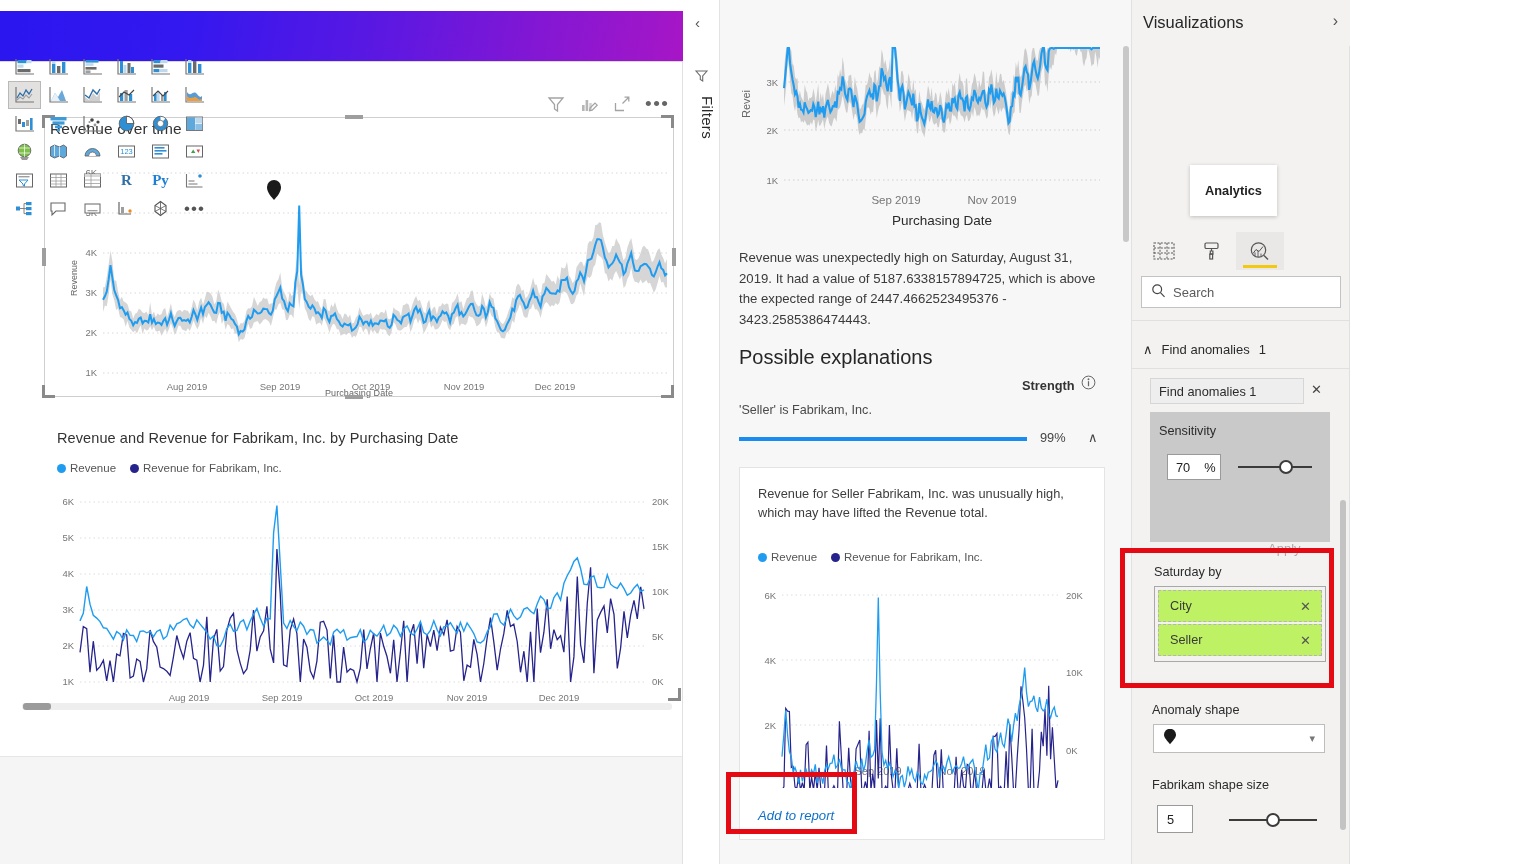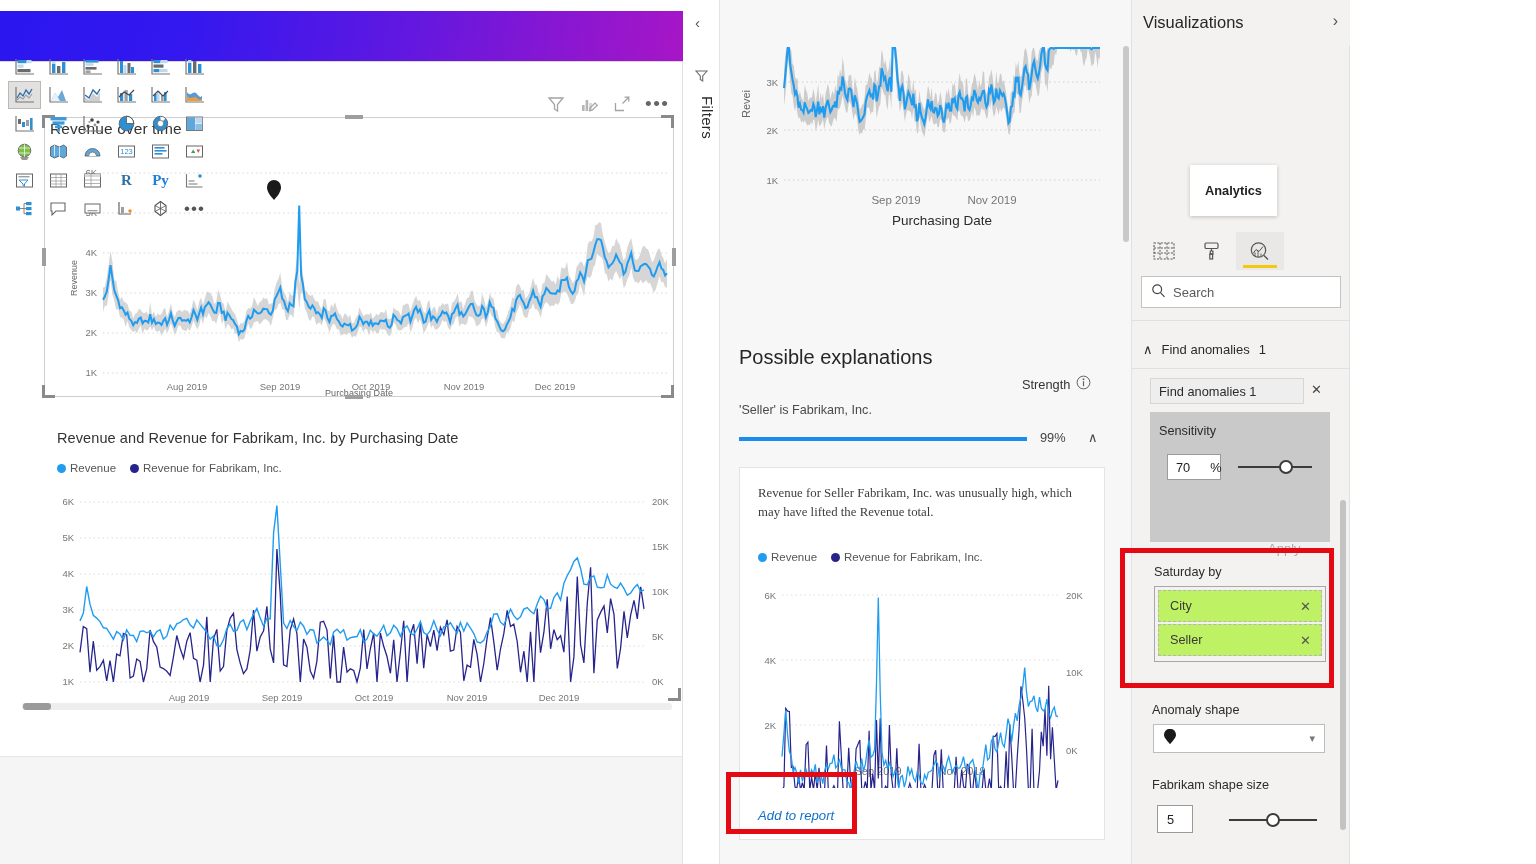--- a/index.html
+++ b/index.html
@@ -76,31 +76,31 @@
     position: absolute; left: 720px; top: 0; width: 412px; height: 864px;
     background: #f7f7f7; border-right: 1px solid #e1e1e1; overflow: hidden;
   }
   #anom-head { position: absolute; left: 0; top: 0; width: 412px; height: 46px; }
   #anom-title { position: absolute; left: 18px; top: 11px; font-size: 18px; color: #262626; }
   #anom-close { position: absolute; right: 14px; top: 10px; width: 24px; height: 24px; cursor: pointer; }
   .pane-scroll { position: absolute; right: 2px; width: 6px; background: #c8c8c8; border-radius: 3px; }
 
   .anom-text { position: absolute; left: 739px; font-size: 13.2px; line-height: 20.5px; color: #3b3b3b; width: 360px; }
   #poss-title { position: absolute; left: 739px; top: 346px; font-size: 20px; color: #262626; }
-  #strength-row { position: absolute; left: 1022px; top: 375px; display: flex; align-items: center; gap: 6px; font-size: 12.8px; color: #333; font-weight: normal; }
+  #strength-row { position: absolute; left: 1022px; top: 375px; display: flex; align-items: flex-end; gap: 6px; font-size: 12.8px; color: #333; font-weight: bold; }
   #expl-label { position: absolute; left: 739px; top: 403px; font-size: 12.6px; color: #4a4a4a; }
   #strength-bar { position: absolute; left: 739px; top: 437px; width: 288px; height: 4px; background: #1a8cf0; }
   #strength-pct { position: absolute; left: 1040px; top: 430px; font-size: 12.8px; color: #444; }
   #strength-chev { position: absolute; left: 1088px; top: 430px; cursor: pointer; color: #444; font-size: 13px; }
 
   #expl-card {
     position: absolute; left: 739px; top: 467px; width: 366px; height: 373px;
     background: #ffffff; border: 1px solid #e4e4e4;
   }
-  #expl-card-text { position: absolute; left: 18px; top: 16px; width: 330px; font-size: 12.8px; line-height: 19px; color: #3d3d3d; font-family: Liberation Serif, serif; }
+  #expl-card-text { position: absolute; left: 18px; top: 16px; width: 330px; font-size: 12.8px; line-height: 19px; color: #3d3d3d; }
   #add-to-report { position: absolute; left: 18px; top: 340px; font-size: 13.2px; color: #1070c8; cursor: pointer; font-style: italic; }
 
   
   .redbox { position: absolute; border: 5px solid #e50914; pointer-events: none; }
 
   
   #viz-pane {
     position: absolute; left: 1132px; top: 0; width: 218px; height: 864px;
     background: #f3f2f1; border-right: 1px solid #e0e0e0;
   }
@@ -150,21 +150,21 @@
     position: absolute; left: 1150px; top: 378px; width: 154px; height: 26px;
     background: #eeeeee; border: 1px solid #d6d6d6; font-size: 12.8px; color: #2b2b2b;
     display: flex; align-items: center; padding-left: 8px;
   }
   #card-name-x { position: absolute; left: 1311px; top: 382px; cursor: pointer; color: #444; font-size: 13px; }
 
   #sensitivity-box { position: absolute; left: 1150px; top: 412px; width: 180px; height: 130px; background: #c9c9c9; }
   #sens-label { position: absolute; left: 1159px; top: 424px; font-size: 12.7px; color: #2b2b2b; }
   #sens-input {
     position: absolute; left: 1167px; top: 454px; width: 54px; height: 26px; background: #fff;
-    border: 1px solid #9a9a9a; display: flex; align-items: center; gap: 20px; padding-left: 8px;
+    border: 1px solid #9a9a9a; display: flex; align-items: center; gap: 14px; padding-left: 8px;
     font-size: 12.8px; color: #222; text-align: right;
   }
   #sens-slider { position: absolute; left: 1238px; top: 466px; width: 74px; height: 2px; background: #3b3b3b; }
   #sens-thumb { position: absolute; left: 1279px; top: 460px; width: 14px; height: 14px; border-radius: 50%; background: #fff; border: 2px solid #3b3b3b; cursor: pointer; }
   #apply-btn { position: absolute; left: 1268px; top: 509px; font-size: 13px; color: #a9a9a9; cursor: default; margin-top: 32px; }
 
   #explain-section { position: absolute; left: 1146px; top: 556px; width: 188px; height: 112px; background: #f3f2f1; }
   #explain-label { position: absolute; left: 1154px; top: 565px; font-size: 12.7px; color: #2b2b2b; }
   #chips-well { position: absolute; left: 1154px; top: 586px; width: 172px; height: 76px; border: 1px solid #a8a8a8; background: #f3f2f1; padding: 3px; }
   .chip {
@@ -346,20 +346,21 @@
     <text class="axis-label" x="50" y="94" text-anchor="end">2K</text>
     <text class="axis-label" x="50" y="144" text-anchor="end">1K</text>
     <text class="axis-title" x="22" y="64" text-anchor="middle" transform="rotate(-90 22 64)" style="font-size:11px;">Revei</text>
     <text class="axis-label" x="168" y="164" text-anchor="middle" style="font-size:11.5px;">Sep 2019</text>
     <text class="axis-label" x="264" y="164" text-anchor="middle" style="font-size:11.5px;">Nov 2019</text>
     <text x="214" y="185" text-anchor="middle" style="font-size:13.5px; fill:#2b2b2b;">Purchasing Date</text>
     <path id="c0-band" fill="#c0c0c0" fill-opacity="0.8" stroke="none" d="M56.0,30.5 L57.2,16.2 L58.4,8.0 L59.7,8.0 L60.9,8.0 L62.1,8.0 L63.3,10.8 L64.5,23.7 L65.8,25.7 L67.0,36.8 L68.2,39.4 L69.4,37.9 L70.6,56.9 L71.9,50.4 L73.1,56.8 L74.3,59.1 L75.5,61.9 L76.7,44.6 L78.0,50.5 L79.2,52.7 L80.4,61.3 L81.6,57.7 L82.8,58.1 L84.1,56.7 L85.3,48.6 L86.5,54.1 L87.7,63.0 L88.9,54.4 L90.2,43.4 L91.4,62.4 L92.6,52.2 L93.8,59.4 L95.0,53.2 L96.3,66.2 L97.5,53.9 L98.7,49.0 L99.9,43.3 L101.1,49.3 L102.4,58.9 L103.6,53.7 L104.8,50.5 L106.0,55.3 L107.2,44.5 L108.5,53.3 L109.7,34.3 L110.9,37.7 L112.1,29.0 L113.3,36.5 L114.6,17.1 L115.8,24.7 L117.0,39.3 L118.2,42.3 L119.4,47.7 L120.7,35.5 L121.9,35.6 L123.1,34.5 L124.3,46.5 L125.5,54.2 L126.8,36.6 L128.0,44.3 L129.2,48.8 L130.4,56.9 L131.6,68.6 L132.9,68.8 L134.1,64.6 L135.3,64.5 L136.5,57.7 L137.7,44.9 L139.0,44.7 L140.2,39.7 L141.4,32.3 L142.6,36.9 L143.8,38.0 L145.1,46.5 L146.3,31.9 L147.5,29.7 L148.7,44.0 L149.9,38.9 L151.2,26.2 L152.4,28.0 L153.6,9.6 L154.8,14.1 L156.0,24.8 L157.3,19.8 L158.5,26.3 L159.7,32.5 L160.9,27.6 L162.1,17.8 L163.4,34.5 L164.6,8.0 L165.8,8.0 L167.0,8.0 L168.2,8.0 L169.5,19.4 L170.7,34.7 L171.9,49.9 L173.1,31.8 L174.3,30.6 L175.6,35.9 L176.8,57.1 L178.0,53.4 L179.2,45.9 L180.4,33.6 L181.7,38.8 L182.9,48.3 L184.1,51.4 L185.3,38.9 L186.5,51.6 L187.8,48.9 L189.0,68.8 L190.2,62.7 L191.4,50.4 L192.6,60.2 L193.9,63.0 L195.1,67.1 L196.3,70.3 L197.5,66.1 L198.7,56.5 L200.0,45.2 L201.2,50.0 L202.4,57.8 L203.6,47.1 L204.8,60.8 L206.1,60.1 L207.3,52.2 L208.5,54.6 L209.7,64.6 L210.9,60.9 L212.2,51.5 L213.4,57.5 L214.6,66.7 L215.8,72.2 L217.1,60.3 L218.3,50.0 L219.5,55.0 L220.7,47.7 L221.9,56.3 L223.2,60.4 L224.4,43.0 L225.6,46.6 L226.8,42.0 L228.0,54.4 L229.3,56.6 L230.5,40.8 L231.7,32.8 L232.9,41.3 L234.1,40.8 L235.4,45.4 L236.6,60.2 L237.8,39.3 L239.0,38.0 L240.2,54.1 L241.5,59.5 L242.7,53.4 L243.9,44.5 L245.1,41.6 L246.3,33.0 L247.6,37.0 L248.8,43.8 L250.0,50.5 L251.2,39.7 L252.4,46.9 L253.7,42.7 L254.9,31.3 L256.1,32.3 L257.3,51.0 L258.5,54.8 L259.8,51.2 L261.0,37.4 L262.2,35.0 L263.4,29.3 L264.6,36.6 L265.9,48.5 L267.1,46.9 L268.3,31.1 L269.5,43.3 L270.7,42.1 L272.0,33.7 L273.2,33.9 L274.4,42.6 L275.6,39.8 L276.8,45.4 L278.1,52.7 L279.3,61.4 L280.5,72.6 L281.7,67.6 L282.9,51.0 L284.2,54.1 L285.4,34.4 L286.6,39.1 L287.8,22.3 L289.0,29.1 L290.3,20.0 L291.5,34.0 L292.7,37.4 L293.9,33.9 L295.1,22.9 L296.4,10.3 L297.6,8.0 L298.8,12.0 L300.0,19.5 L301.2,35.6 L302.5,28.6 L303.7,12.2 L304.9,8.0 L306.1,8.0 L307.3,14.4 L308.6,20.3 L309.8,20.6 L311.0,11.2 L312.2,8.0 L313.4,8.0 L314.7,8.0 L315.9,8.0 L317.1,8.0 L318.3,13.2 L319.5,8.0 L320.8,8.0 L322.0,8.0 L323.2,8.0 L324.4,8.0 L325.6,8.0 L326.9,8.0 L328.1,8.0 L329.3,8.0 L330.5,8.0 L331.7,8.0 L333.0,8.0 L334.2,8.0 L335.4,8.0 L336.6,8.0 L337.8,8.0 L339.1,8.0 L340.3,8.0 L341.5,8.0 L342.7,8.0 L343.9,8.0 L345.2,8.0 L346.4,8.0 L347.6,8.0 L348.8,8.0 L350.0,8.0 L351.3,8.0 L352.5,8.0 L353.7,8.0 L354.9,8.0 L356.1,8.0 L357.4,8.0 L358.6,8.0 L359.8,8.0 L361.0,8.0 L362.2,8.0 L363.5,8.0 L364.7,8.0 L365.9,8.0 L367.1,8.0 L368.3,8.0 L369.6,8.0 L370.8,8.0 L372.0,8.0 L372.0,20.0 L370.8,16.5 L369.6,27.7 L368.3,16.6 L367.1,11.2 L365.9,24.3 L364.7,24.4 L363.5,26.5 L362.2,17.6 L361.0,12.0 L359.8,8.0 L358.6,17.7 L357.4,20.3 L356.1,26.5 L354.9,22.5 L353.7,11.9 L352.5,11.6 L351.3,8.0 L350.0,9.3 L348.8,16.1 L347.6,14.2 L346.4,8.9 L345.2,10.6 L343.9,8.0 L342.7,12.3 L341.5,8.0 L340.3,9.7 L339.1,8.0 L337.8,8.0 L336.6,8.0 L335.4,8.0 L334.2,8.0 L333.0,8.0 L331.7,8.0 L330.5,8.0 L329.3,8.0 L328.1,15.4 L326.9,13.0 L325.6,25.6 L324.4,24.4 L323.2,29.9 L322.0,26.4 L320.8,32.7 L319.5,52.4 L318.3,43.3 L317.1,46.5 L315.9,22.6 L314.7,27.5 L313.4,32.0 L312.2,43.2 L311.0,55.1 L309.8,56.3 L308.6,50.1 L307.3,42.9 L306.1,42.3 L304.9,41.2 L303.7,55.8 L302.5,57.8 L301.2,64.0 L300.0,49.2 L298.8,51.8 L297.6,44.7 L296.4,46.2 L295.1,55.3 L293.9,61.7 L292.7,73.1 L291.5,72.7 L290.3,53.4 L289.0,55.2 L287.8,51.1 L286.6,72.3 L285.4,73.2 L284.2,78.3 L282.9,83.2 L281.7,95.3 L280.5,93.5 L279.3,86.1 L278.1,77.2 L276.8,69.6 L275.6,67.3 L274.4,68.9 L273.2,72.2 L272.0,67.2 L270.7,74.8 L269.5,70.5 L268.3,66.3 L267.1,73.9 L265.9,76.9 L264.6,70.5 L263.4,59.7 L262.2,69.2 L261.0,61.8 L259.8,76.6 L258.5,79.1 L257.3,74.0 L256.1,69.1 L254.9,70.6 L253.7,67.1 L252.4,72.8 L251.2,76.2 L250.0,74.5 L248.8,76.7 L247.6,70.6 L246.3,67.1 L245.1,77.3 L243.9,71.3 L242.7,77.5 L241.5,80.3 L240.2,81.5 L239.0,74.8 L237.8,76.8 L236.6,82.5 L235.4,77.8 L234.1,75.8 L232.9,75.4 L231.7,71.4 L230.5,69.5 L229.3,81.1 L228.0,78.1 L226.8,75.4 L225.6,75.9 L224.4,73.1 L223.2,81.0 L221.9,84.9 L220.7,77.5 L219.5,78.9 L218.3,80.1 L217.1,91.9 L215.8,92.8 L214.6,89.7 L213.4,79.9 L212.2,78.9 L210.9,87.0 L209.7,87.5 L208.5,82.4 L207.3,83.9 L206.1,84.7 L204.8,81.9 L203.6,75.3 L202.4,79.9 L201.2,82.6 L200.0,73.6 L198.7,81.7 L197.5,90.3 L196.3,97.4 L195.1,93.6 L193.9,92.0 L192.6,84.4 L191.4,75.6 L190.2,92.2 L189.0,93.7 L187.8,81.9 L186.5,81.1 L185.3,68.5 L184.1,79.2 L182.9,72.0 L181.7,71.3 L180.4,70.4 L179.2,70.0 L178.0,75.2 L176.8,81.4 L175.6,71.1 L174.3,61.2 L173.1,65.8 L171.9,72.2 L170.7,60.3 L169.5,58.2 L168.2,41.1 L167.0,20.5 L165.8,13.8 L164.6,8.0 L163.4,69.0 L162.1,56.5 L160.9,53.5 L159.7,70.1 L158.5,65.5 L157.3,54.9 L156.0,54.4 L154.8,50.4 L153.6,47.2 L152.4,63.7 L151.2,66.3 L149.9,71.5 L148.7,78.6 L147.5,63.2 L146.3,57.5 L145.1,72.4 L143.8,71.5 L142.6,75.0 L141.4,68.6 L140.2,67.0 L139.0,68.2 L137.7,79.9 L136.5,90.6 L135.3,88.9 L134.1,93.4 L132.9,92.5 L131.6,95.1 L130.4,90.2 L129.2,79.1 L128.0,74.2 L126.8,73.9 L125.5,80.1 L124.3,72.5 L123.1,64.9 L121.9,61.2 L120.7,62.9 L119.4,72.4 L118.2,72.5 L117.0,67.2 L115.8,60.9 L114.6,55.6 L113.3,62.4 L112.1,67.2 L110.9,69.0 L109.7,70.0 L108.5,82.0 L107.2,78.5 L106.0,77.7 L104.8,82.0 L103.6,86.6 L102.4,85.5 L101.1,83.1 L99.9,76.6 L98.7,78.7 L97.5,82.4 L96.3,89.2 L95.0,79.3 L93.8,82.3 L92.6,85.1 L91.4,86.3 L90.2,79.8 L88.9,87.1 L87.7,90.9 L86.5,80.3 L85.3,79.5 L84.1,84.7 L82.8,82.0 L81.6,85.6 L80.4,84.6 L79.2,85.6 L78.0,82.9 L76.7,80.0 L75.5,83.0 L74.3,80.8 L73.1,82.6 L71.9,77.3 L70.6,78.6 L69.4,73.7 L68.2,63.9 L67.0,71.5 L65.8,65.9 L64.5,55.2 L63.3,53.2 L62.1,41.2 L60.9,27.3 L59.7,16.6 L58.4,43.8 L57.2,56.0 L56.0,65.9 Z"></path>
     <polyline id="c0-line" fill="none" stroke="#1f9cf0" stroke-width="2.1" points="56.0,48.2 57.2,36.1 58.4,23.8 59.7,8.0 60.9,8.0 62.1,23.7 63.3,32.0 64.5,39.4 65.8,45.8 67.0,54.2 68.2,51.7 69.4,55.8 70.6,67.7 71.9,63.8 73.1,69.7 74.3,69.9 75.5,72.5 76.7,62.3 78.0,66.7 79.2,69.1 80.4,72.9 81.6,71.7 82.8,70.1 84.1,70.7 85.3,64.0 86.5,67.2 87.7,77.0 88.9,70.8 90.2,61.6 91.4,74.4 92.6,68.7 93.8,70.9 95.0,66.2 96.3,77.7 97.5,68.2 98.7,63.9 99.9,59.9 101.1,66.2 102.4,72.2 103.6,70.1 104.8,66.2 106.0,66.5 107.2,61.5 108.5,67.7 109.7,52.2 110.9,53.3 112.1,48.1 113.3,49.4 114.6,36.4 115.8,42.8 117.0,53.3 118.2,57.4 119.4,60.0 120.7,49.2 121.9,48.4 123.1,49.7 124.3,59.5 125.5,67.2 126.8,55.3 128.0,59.3 129.2,64.0 130.4,73.6 131.6,81.8 132.9,80.7 134.1,79.0 135.3,76.7 136.5,74.1 137.7,62.4 139.0,56.4 140.2,53.4 141.4,50.4 142.6,55.9 143.8,54.7 145.1,59.4 146.3,44.7 147.5,46.4 148.7,61.3 149.9,55.2 151.2,46.2 152.4,45.8 153.6,28.4 154.8,32.2 156.0,39.6 157.3,37.3 158.5,45.9 159.7,51.3 160.9,40.5 162.1,37.2 163.4,51.8 164.6,8.0 165.8,8.0 167.0,8.0 168.2,21.2 169.5,38.8 170.7,47.5 171.9,61.0 173.1,48.8 174.3,45.9 175.6,53.5 176.8,69.3 178.0,64.3 179.2,57.9 180.4,52.0 181.7,55.0 182.9,60.2 184.1,65.3 185.3,53.7 186.5,66.4 187.8,65.4 189.0,81.3 190.2,77.4 191.4,63.0 192.6,72.3 193.9,77.5 195.1,80.3 196.3,83.9 197.5,78.2 198.7,69.1 200.0,59.4 201.2,66.3 202.4,68.8 203.6,61.2 204.8,71.4 206.1,72.4 207.3,68.0 208.5,68.5 209.7,76.0 210.9,73.9 212.2,65.2 213.4,68.7 214.6,78.2 215.8,82.5 217.1,76.1 218.3,65.0 219.5,67.0 220.7,62.6 221.9,70.6 223.2,70.7 224.4,58.1 225.6,61.3 226.8,58.7 228.0,66.3 229.3,68.8 230.5,55.2 231.7,52.1 232.9,58.4 234.1,58.3 235.4,61.6 236.6,71.3 237.8,58.0 239.0,56.4 240.2,67.8 241.5,69.9 242.7,65.5 243.9,57.9 245.1,59.4 246.3,50.0 247.6,53.8 248.8,60.2 250.0,62.5 251.2,58.0 252.4,59.8 253.7,54.9 254.9,51.0 256.1,50.7 257.3,62.5 258.5,67.0 259.8,63.9 261.0,49.6 262.2,52.1 263.4,44.5 264.6,53.5 265.9,62.7 267.1,60.4 268.3,48.7 269.5,56.9 270.7,58.4 272.0,50.5 273.2,53.1 274.4,55.7 275.6,53.6 276.8,57.5 278.1,64.9 279.3,73.7 280.5,83.1 281.7,81.4 282.9,67.1 284.2,66.2 285.4,53.8 286.6,55.7 287.8,36.7 289.0,42.2 290.3,36.7 291.5,53.4 292.7,55.3 293.9,47.8 295.1,39.1 296.4,28.3 297.6,26.2 298.8,31.9 300.0,34.3 301.2,49.8 302.5,43.2 303.7,34.0 304.9,24.5 306.1,21.2 307.3,28.6 308.6,35.2 309.8,38.5 311.0,33.1 312.2,25.1 313.4,13.8 314.7,8.0 315.9,8.0 317.1,24.4 318.3,28.2 319.5,30.1 320.8,11.0 322.0,8.4 323.2,8.0 324.4,8.0 325.6,8.8 326.9,8.0 328.1,8.0 329.3,8.0 330.5,8.0 331.7,8.0 333.0,8.0 334.2,8.0 335.4,8.0 336.6,8.0 337.8,8.0 339.1,8.0 340.3,8.0 341.5,8.0 342.7,8.0 343.9,8.0 345.2,8.0 346.4,8.0 347.6,8.0 348.8,8.0 350.0,8.0 351.3,8.0 352.5,8.0 353.7,8.0 354.9,8.0 356.1,8.0 357.4,8.0 358.6,8.0 359.8,8.0 361.0,8.0 362.2,8.0 363.5,9.2 364.7,8.0 365.9,8.0 367.1,8.0 368.3,8.0 369.6,8.0 370.8,8.0 372.0,8.0"></polyline>
   </svg>
 
+  <div class="anom-text" style="top:248px;">Revenue was unexpectedly high on Saturday, August 31, 2019. It had a value of 5187.6338157894725, which is above the expected range of 2447.4662523495376 - 3423.2585386474443.</div>
   <div id="poss-title">Possible explanations</div>
   <div id="strength-row">
     <span>Strength</span>
     <span>
       <svg width="15" height="15" viewBox="0 0 15 15">
           <circle cx="7.5" cy="7.5" r="6.4" fill="none" stroke="#666" stroke-width="1"></circle>
           <circle cx="7.5" cy="4.3" r=".95" fill="#666"></circle>
           <rect x="6.9" y="6.2" width="1.2" height="5" fill="#666"></rect>
         </svg>
     </span>

